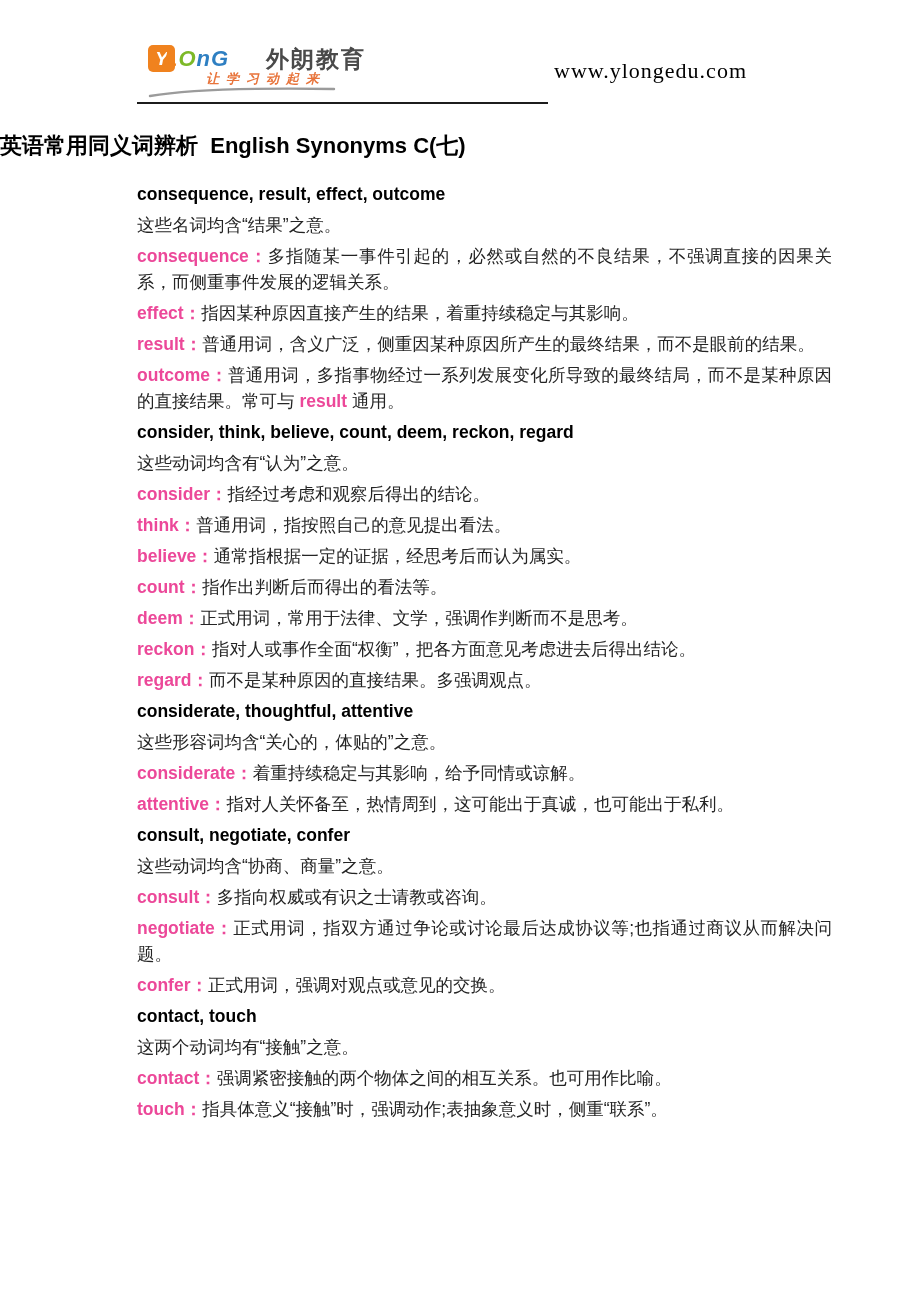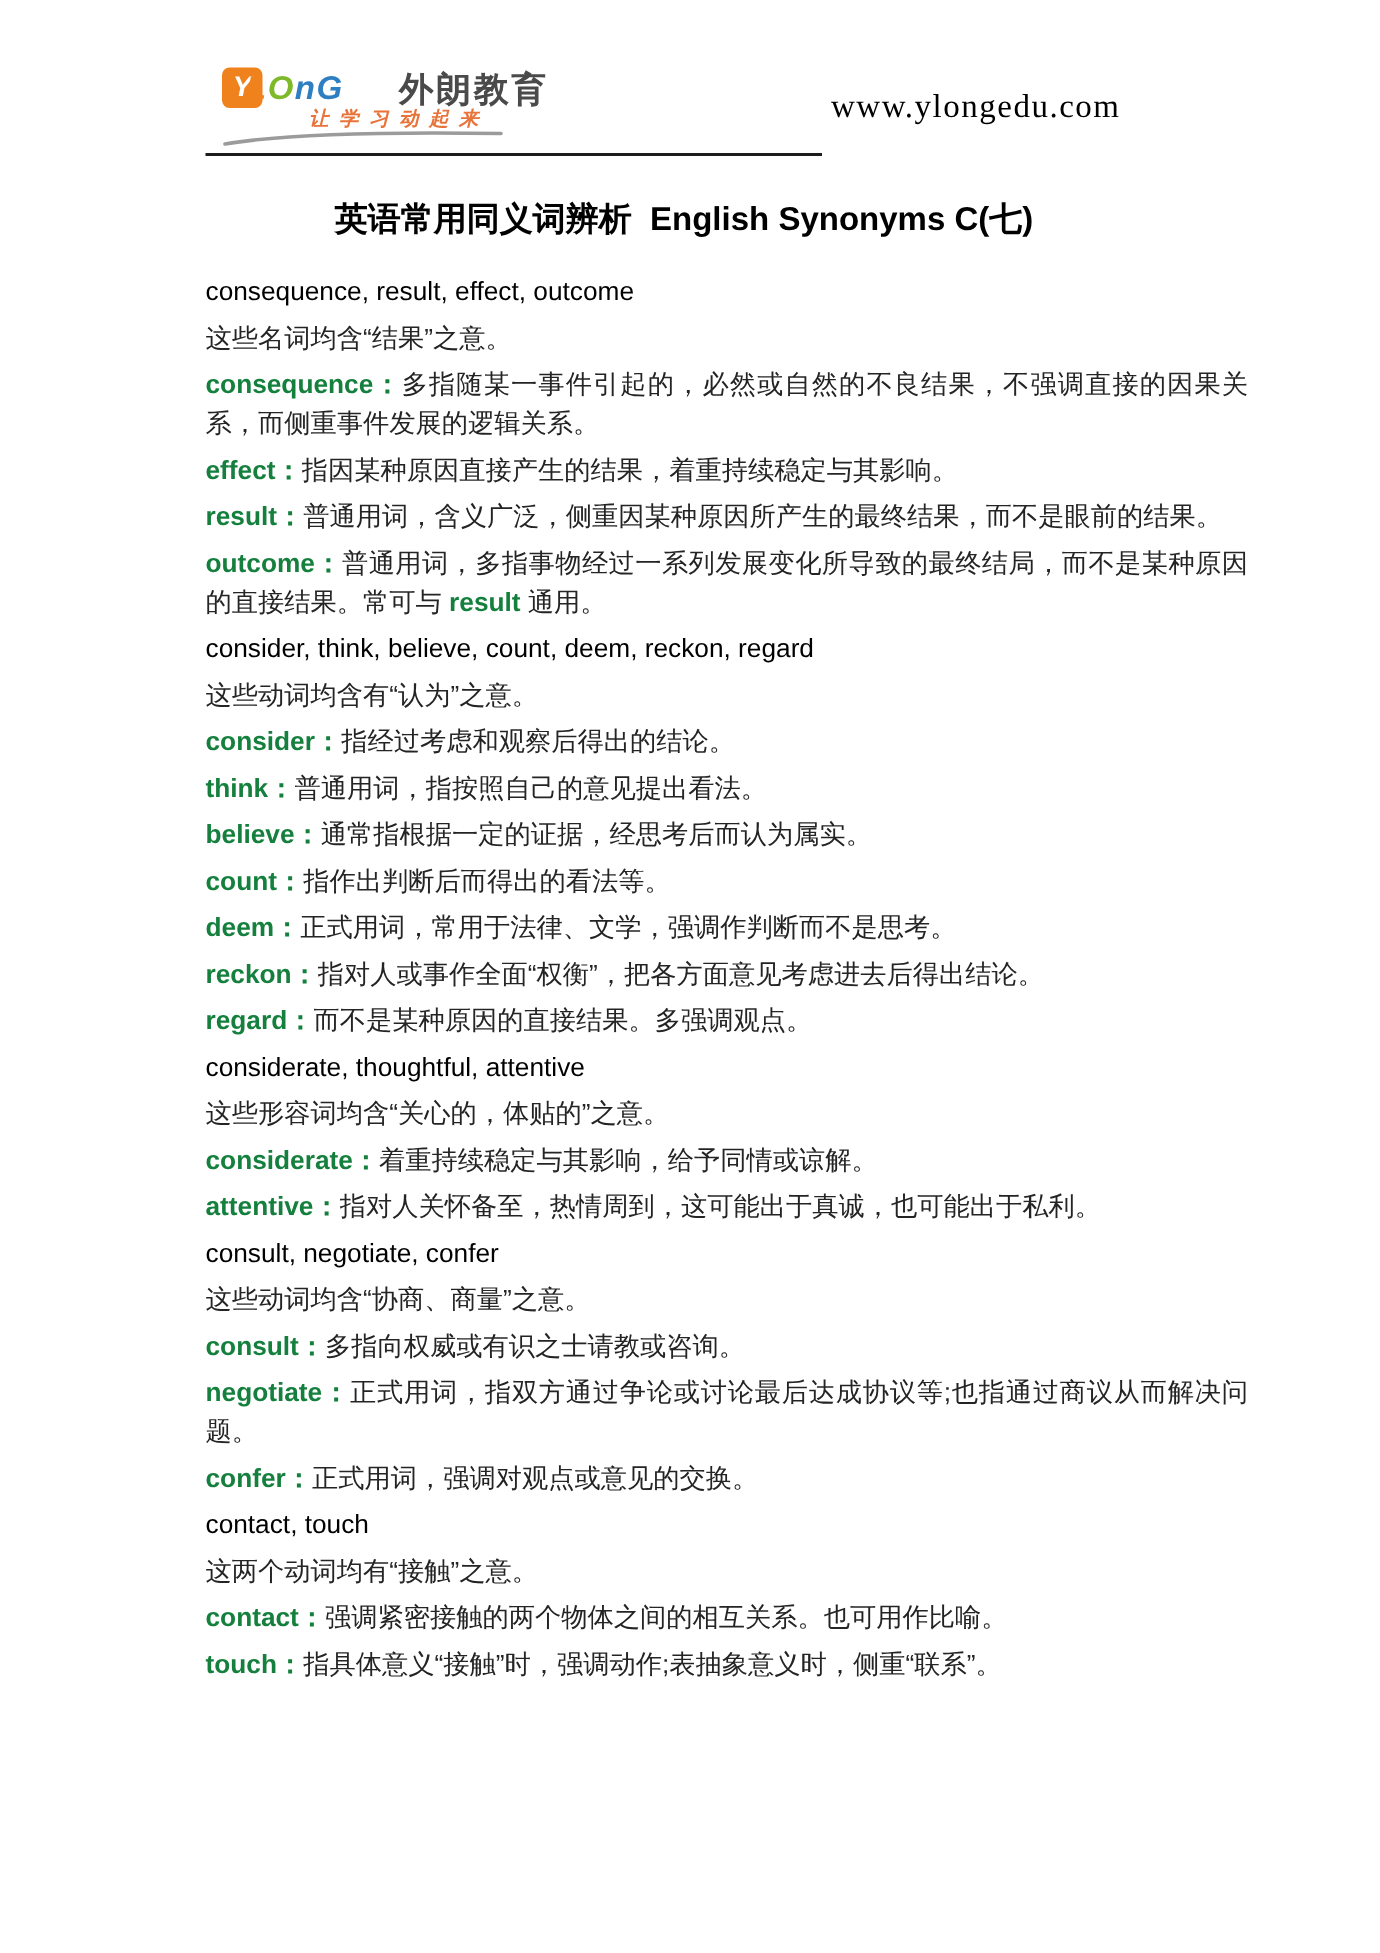--- a/index.html
+++ b/index.html
@@ -43,35 +43,35 @@
     font-size:22px; color:#000000; letter-spacing:1px; white-space:nowrap;
   }
   .header-rule {
     position:absolute; left:137px; top:102px;
     width:411px; height:2px; background:#1c1c1c;
   }
 
   
   .doc-title {
     position:absolute; left:0; top:131px; width:912px;
-    margin:0; text-align:center;
+    margin:0; 
     font-size:22px; font-weight:700; color:#000000;
     white-space:pre-wrap;
   }
 
   
   .content {
     position:absolute; left:137px; top:181px; width:695px;
     font-size:17.5px; line-height:26px; color:#242424;
     text-align:justify;
   }
   .content p { margin:0 0 5px 0; }
-  .group-heading { font-weight:400; color:#000000; }
+  .group-heading { font-weight:700; color:#000000; }
   .kw { font-weight:700; color:#000000; }
-  .content b { font-weight:700; color:#15803d; }
+  .content b { font-weight:700; color:#ec4899; }
 </style>
 </head>
 <body>
 
 <div class="page">
 
   <div class="logo-icon" id="logo-icon" style="background: rgb(240, 130, 30);">Y</div>
   <div class="logo-word" id="logo-word"><span style="color: rgb(240, 130, 30);">L</span><span style="color: rgb(125, 185, 40);">O</span><span style="color: rgb(46, 127, 194);">n</span><span style="color: rgb(46, 127, 194);">G</span></div>
   <div class="logo-cn">外朗教育</div>
   <div class="logo-tagline" id="logo-tagline" style="color: rgb(232, 116, 59); margin-left: 32px;">让学习动起来</div>

